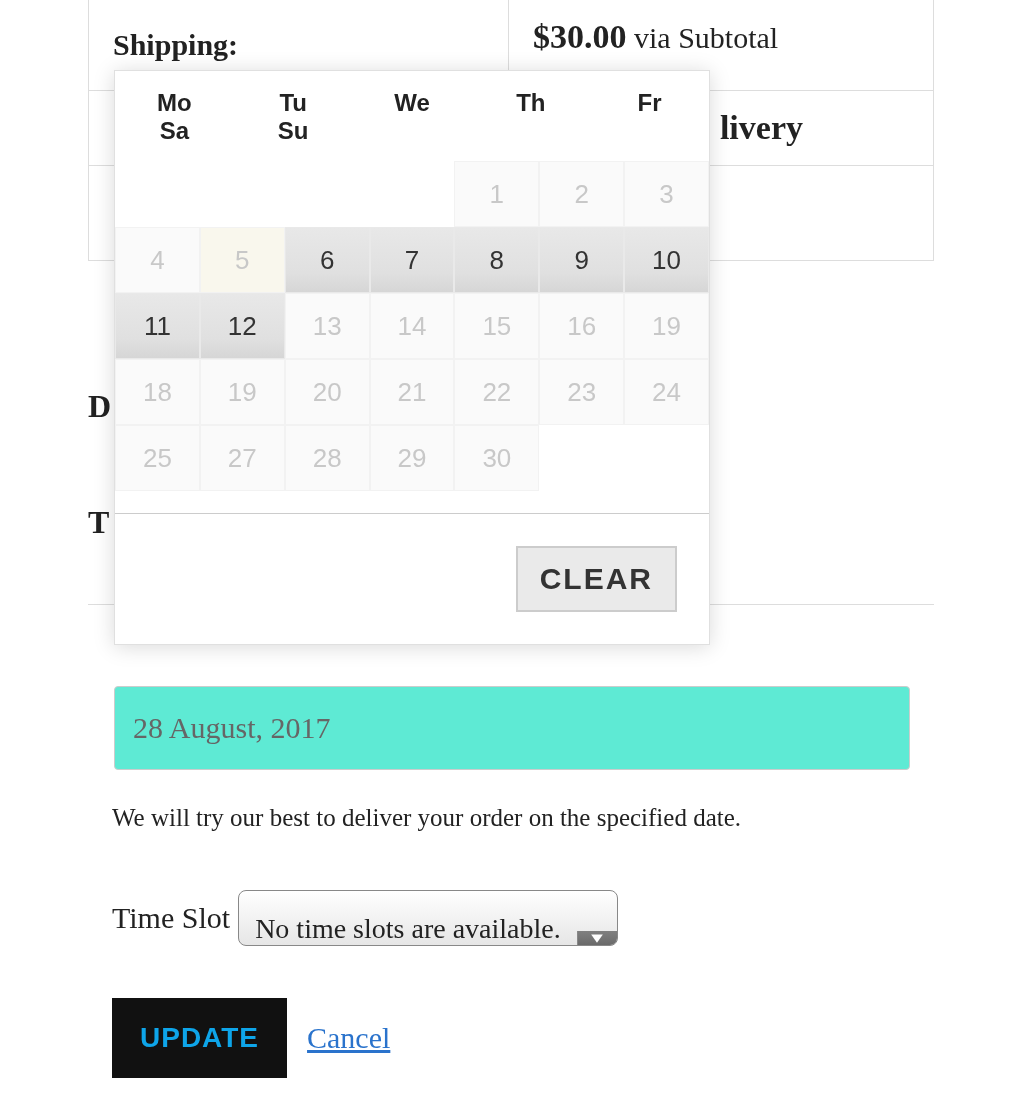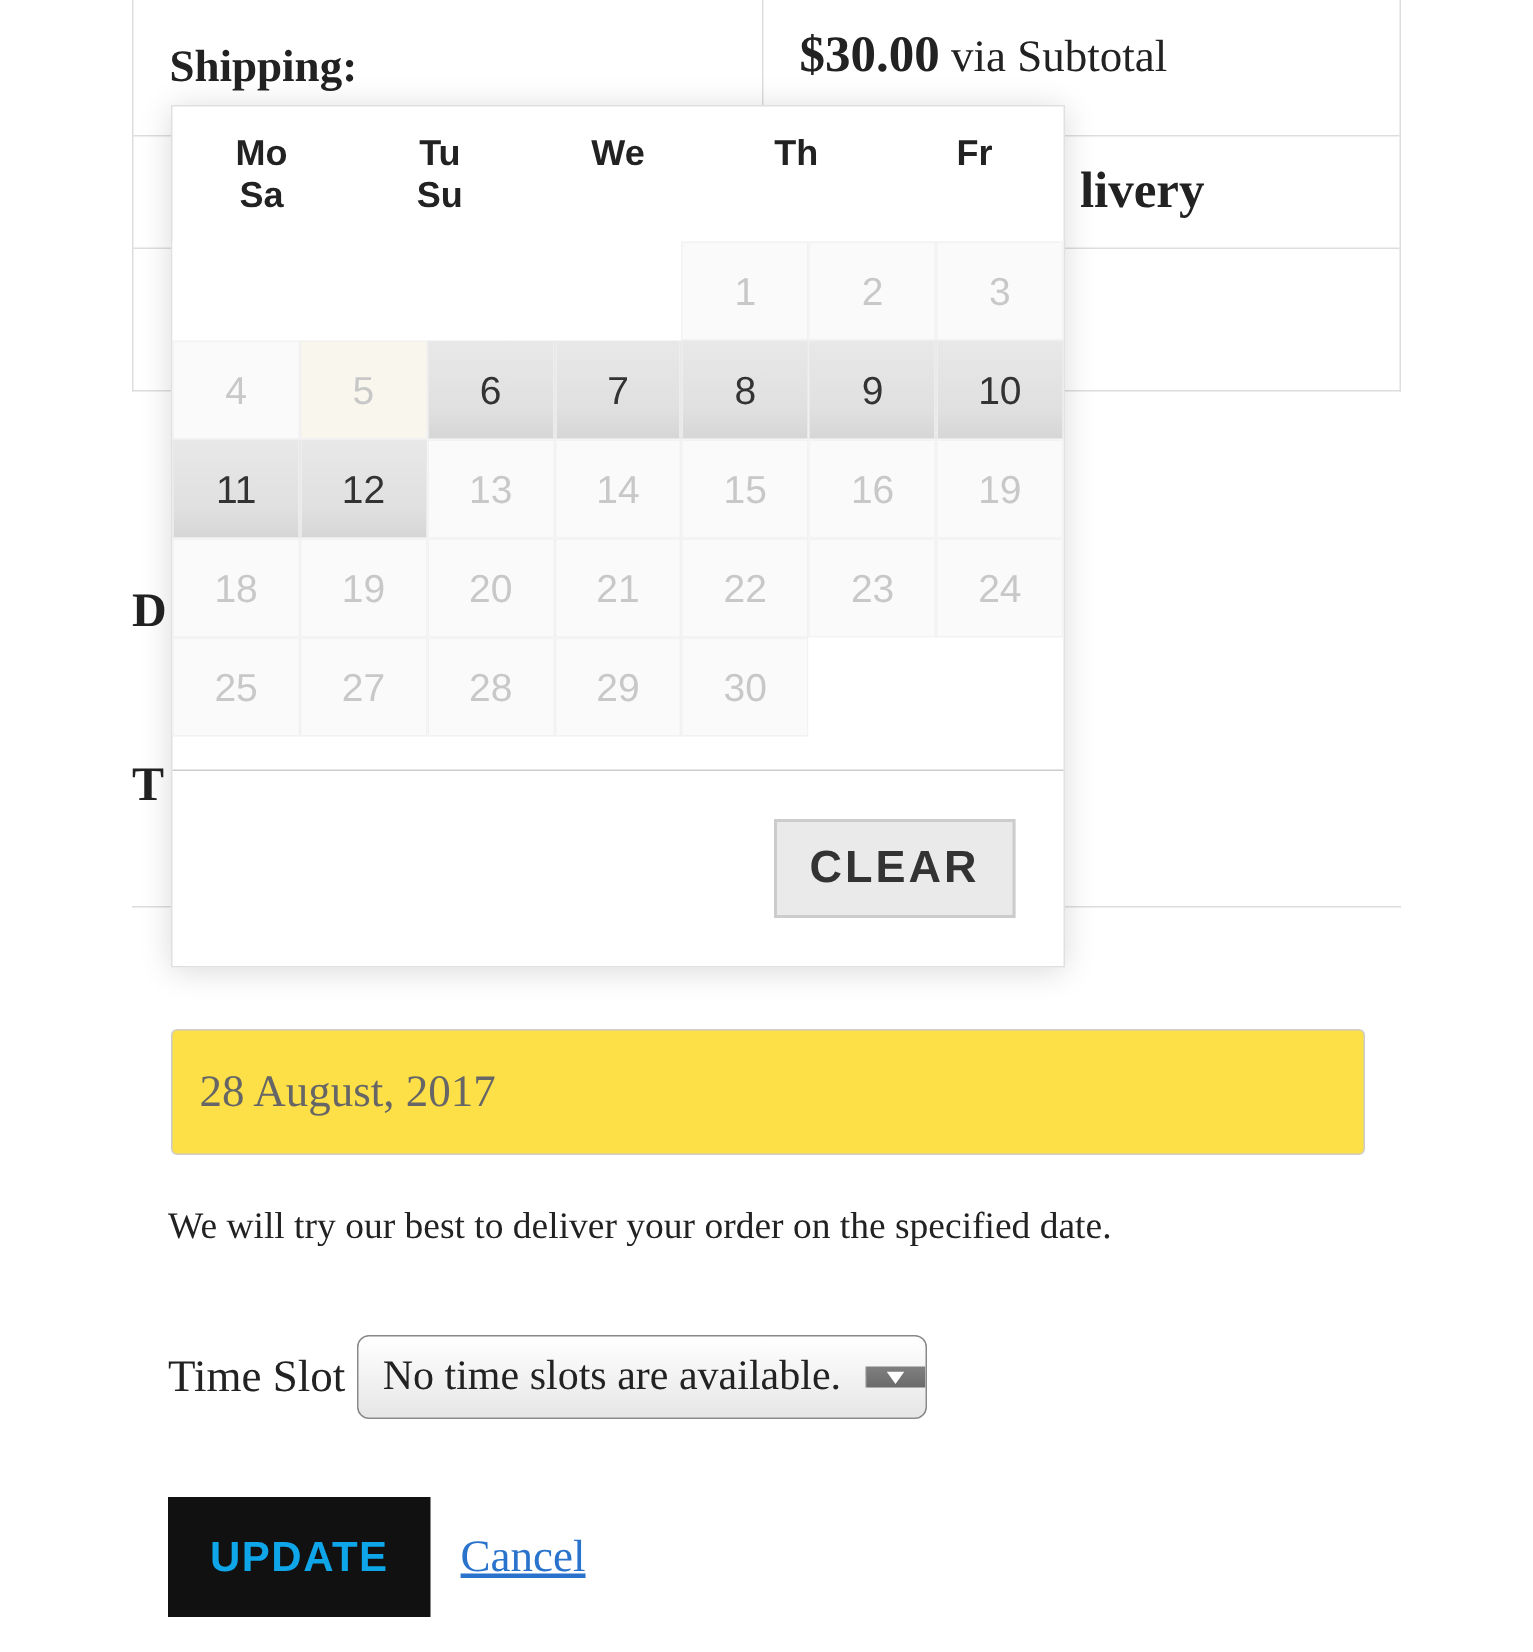--- a/index.html
+++ b/index.html
@@ -84,21 +84,21 @@
   }
 
   
   .date-input {
     position: absolute;
     left: 114px;
     top: 686px;
     width: 796px;
     height: 84px;
     border: 1px solid #ccc;
-    background: #fde047;
+    background: #5eead4;
     font-family: Georgia, serif;
     font-size: 30px;
     color: #666;
     padding: 0 18px;
     border-radius: 4px;
   }
   .help-text {
     position: absolute;
     left: 112px;
     top: 804px;
@@ -113,21 +113,21 @@
     top: 890px;
     display: flex;
     align-items: center;
     gap: 8px;
   }
   .timeslot-label {
     font-size: 30px;
   }
   .timeslot-select {
     display: flex;
-    align-items: center;
+    align-items: flex-end;
     border: 1px solid #888;
     border-radius: 8px;
     overflow: hidden;
     height: 56px;
     background: linear-gradient(#fff, #e6e6e6);
   }
   .timeslot-select .sel-text {
     padding: 0 16px;
     font-size: 28px;
     display: flex;

